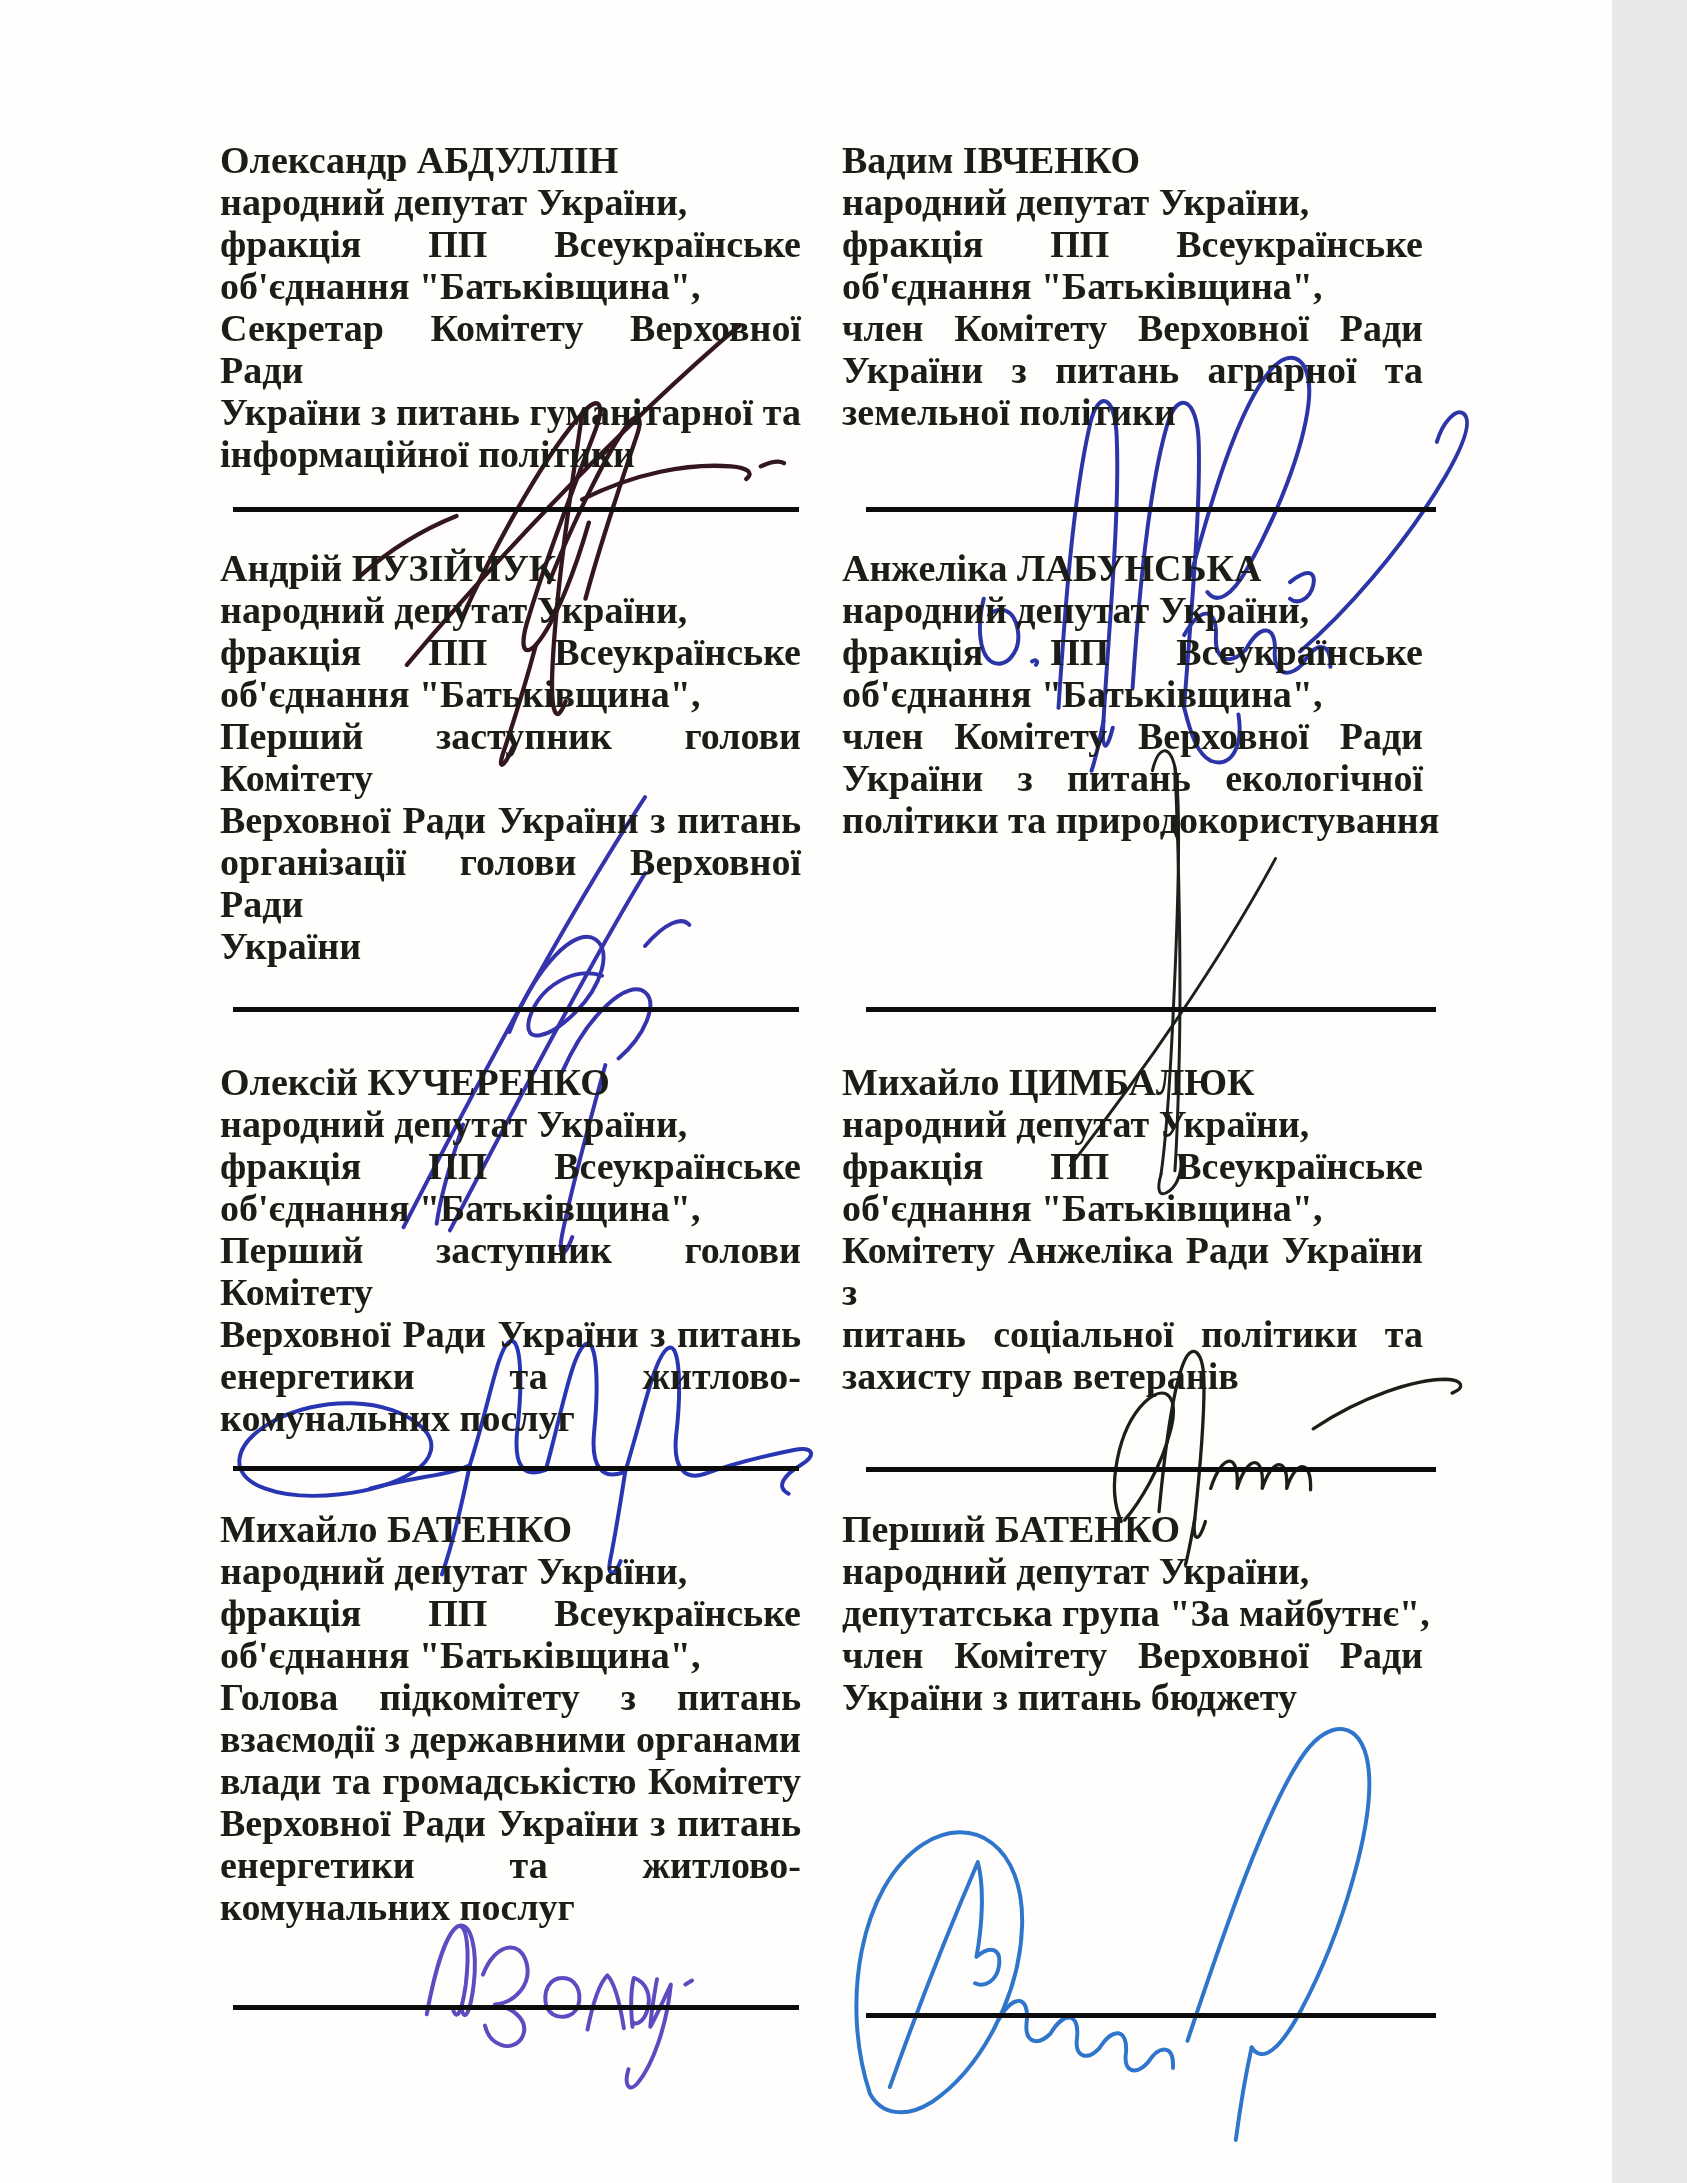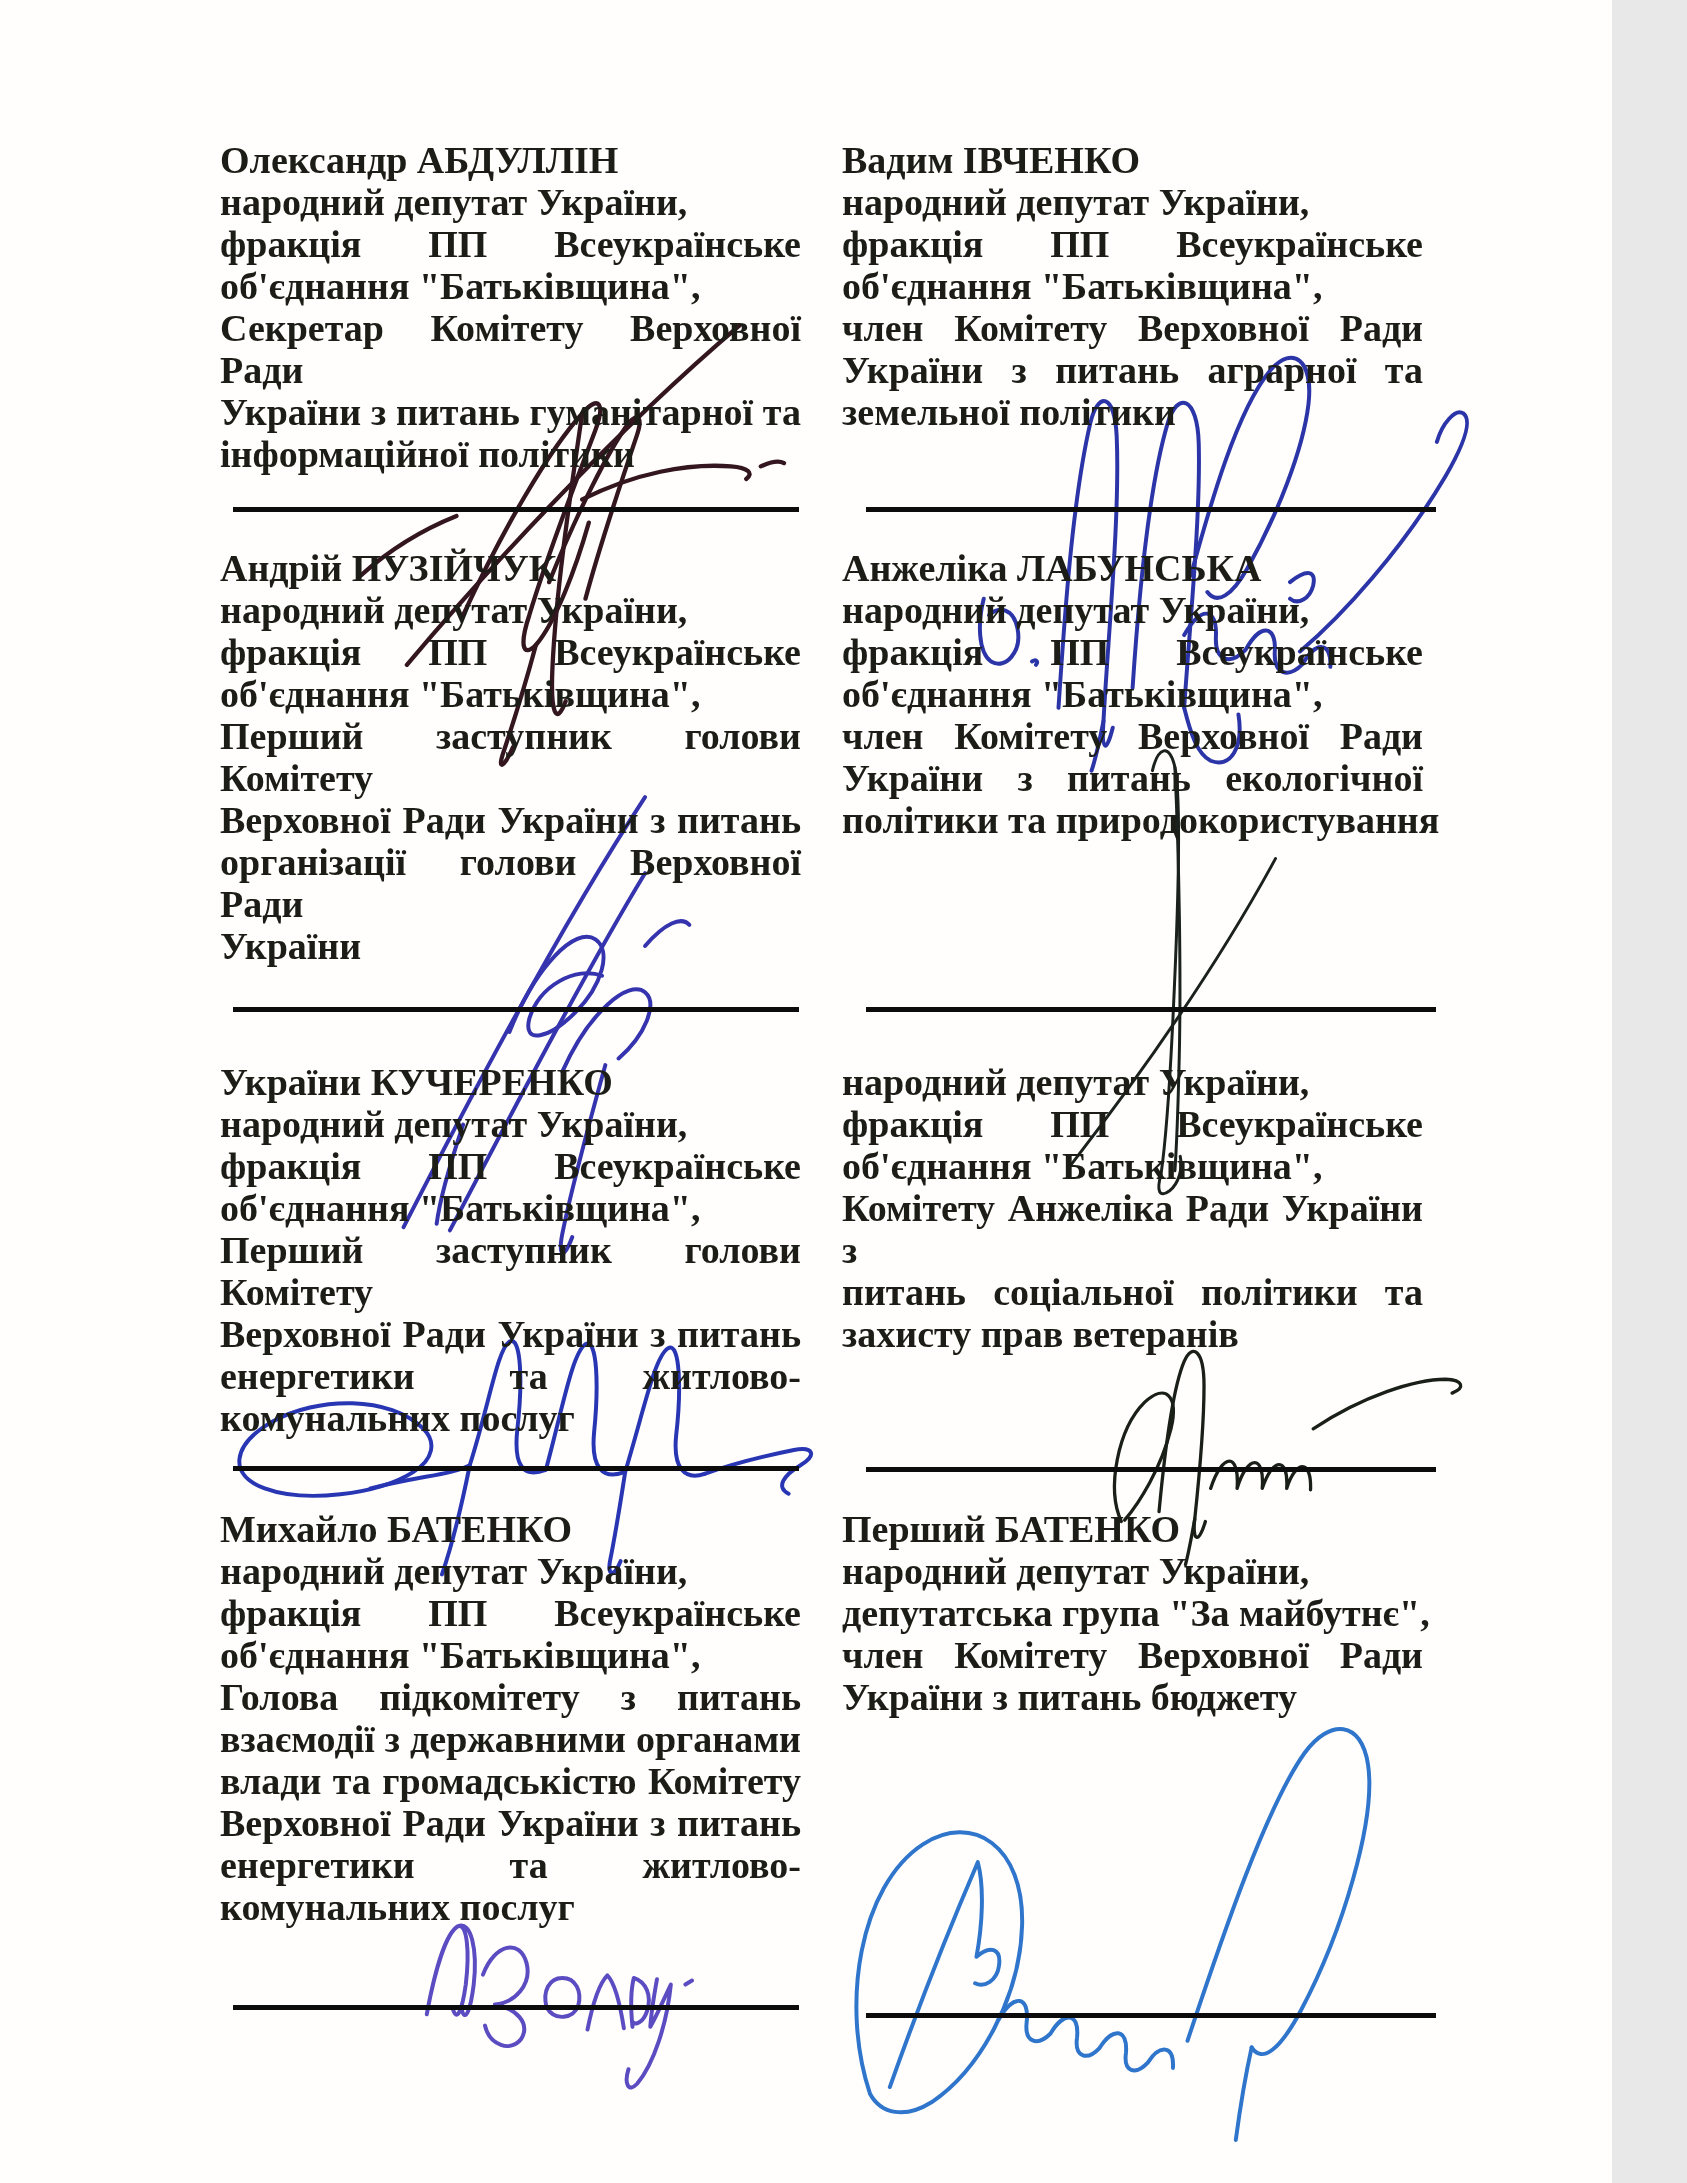--- a/index.html
+++ b/index.html
@@ -167,34 +167,35 @@
         <div class="tline just">фракція ПП Всеукраїнське</div>
         <div class="tline">об'єднання "Батьківщина",</div>
         <div class="tline just">член Комітету Верховної Ради</div>
         <div class="tline just">України з питань екологічної</div>
         <div class="tline">політики та природокористування</div>
       </div>
     <div class="rule"></div>
   </div>
 
   <div class="cell c4">
-    <div class="tline name">України КУЧЕРЕНКО</div>
+    <div class="tline name">Олексій КУЧЕРЕНКО</div>
     <div class="roles">
         <div class="tline">народний депутат України,</div>
         <div class="tline just">фракція ПП Всеукраїнське</div>
         <div class="tline">об'єднання "Батьківщина",</div>
         <div class="tline just">Перший заступник голови Комітету</div>
         <div class="tline just">Верховної Ради України з питань</div>
         <div class="tline just">енергетики та житлово-</div>
         <div class="tline">комунальних послуг</div>
       </div>
     <div class="rule"></div>
   </div>
 
   <div class="cell c5">
+    <div class="tline name">Михайло ЦИМБАЛЮК</div>
     <div class="roles">
         <div class="tline">народний депутат України,</div>
         <div class="tline just">фракція ПП Всеукраїнське</div>
         <div class="tline">об'єднання "Батьківщина",</div>
         <div class="tline just">Комітету Анжеліка Ради України з</div>
         <div class="tline just">питань соціальної політики та</div>
         <div class="tline">захисту прав ветеранів</div>
       </div>
     <div class="rule"></div>
   </div>

